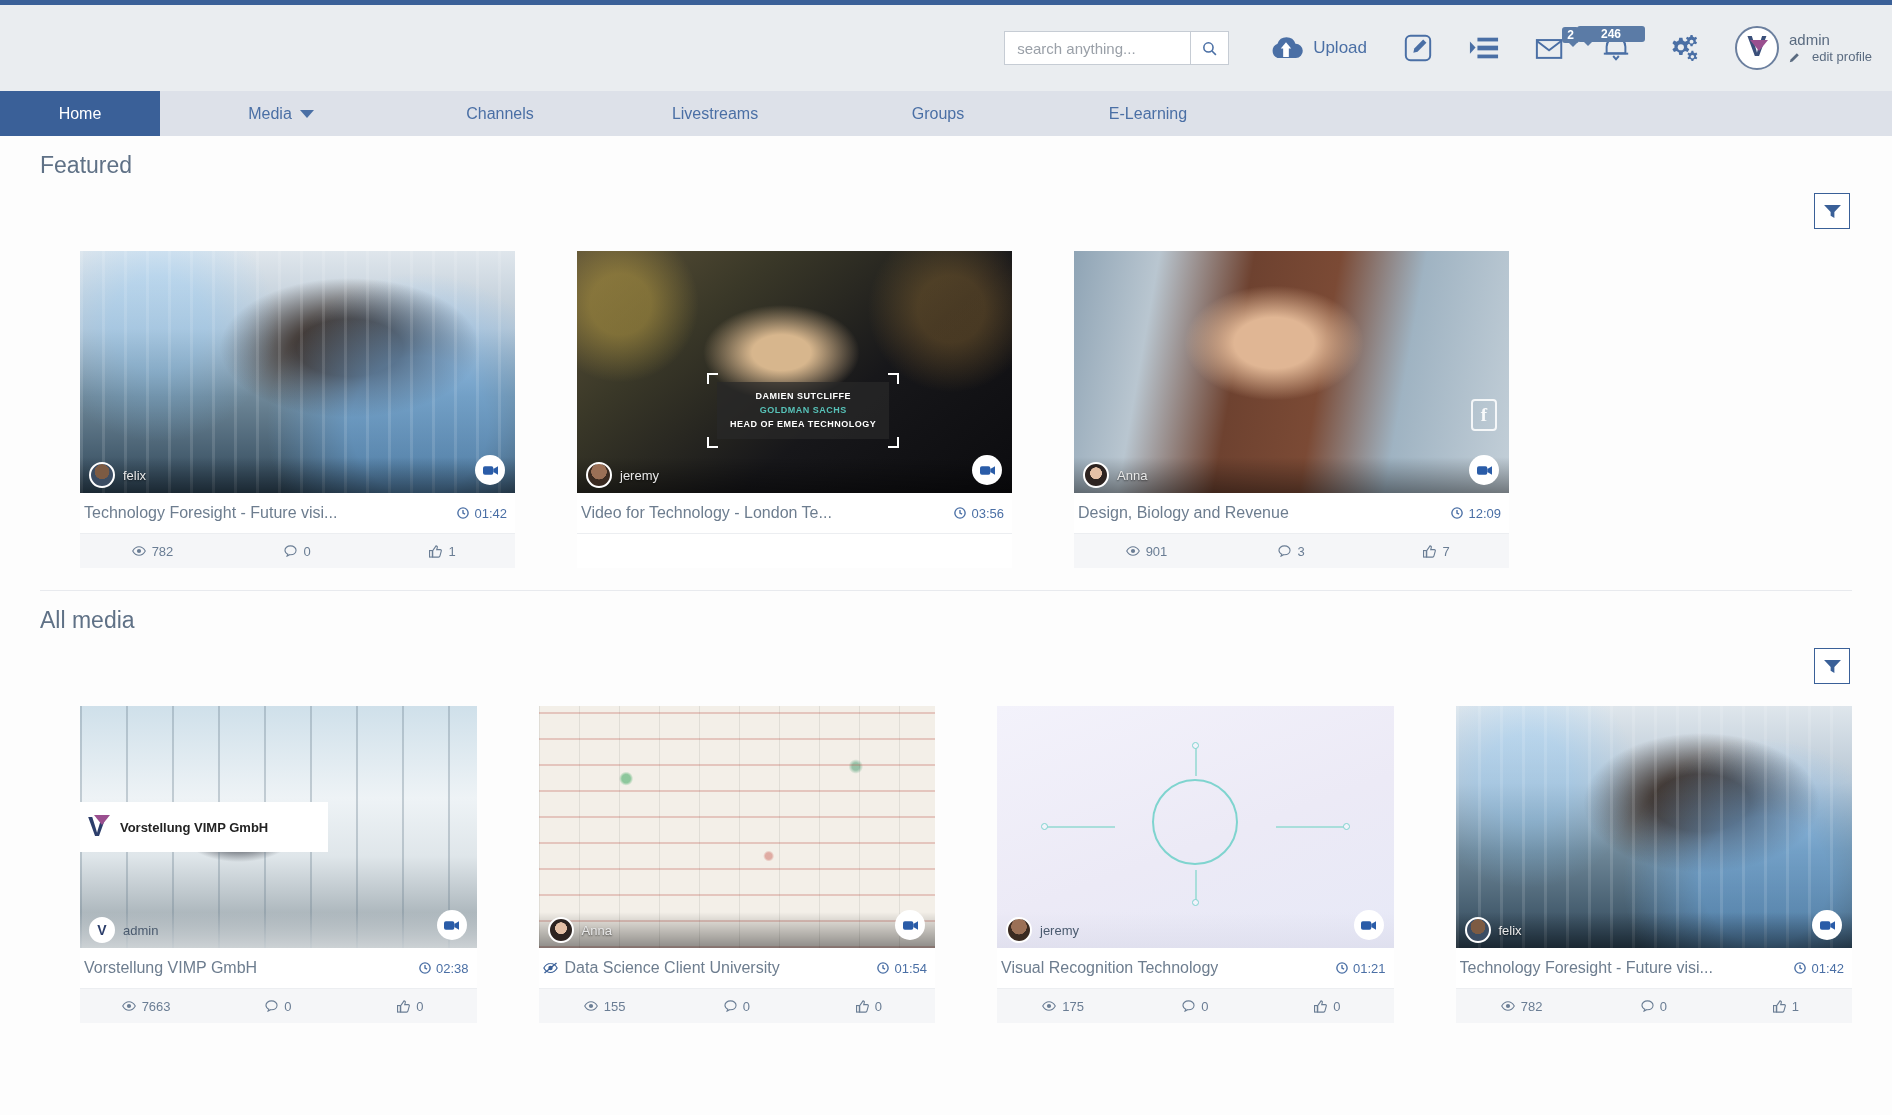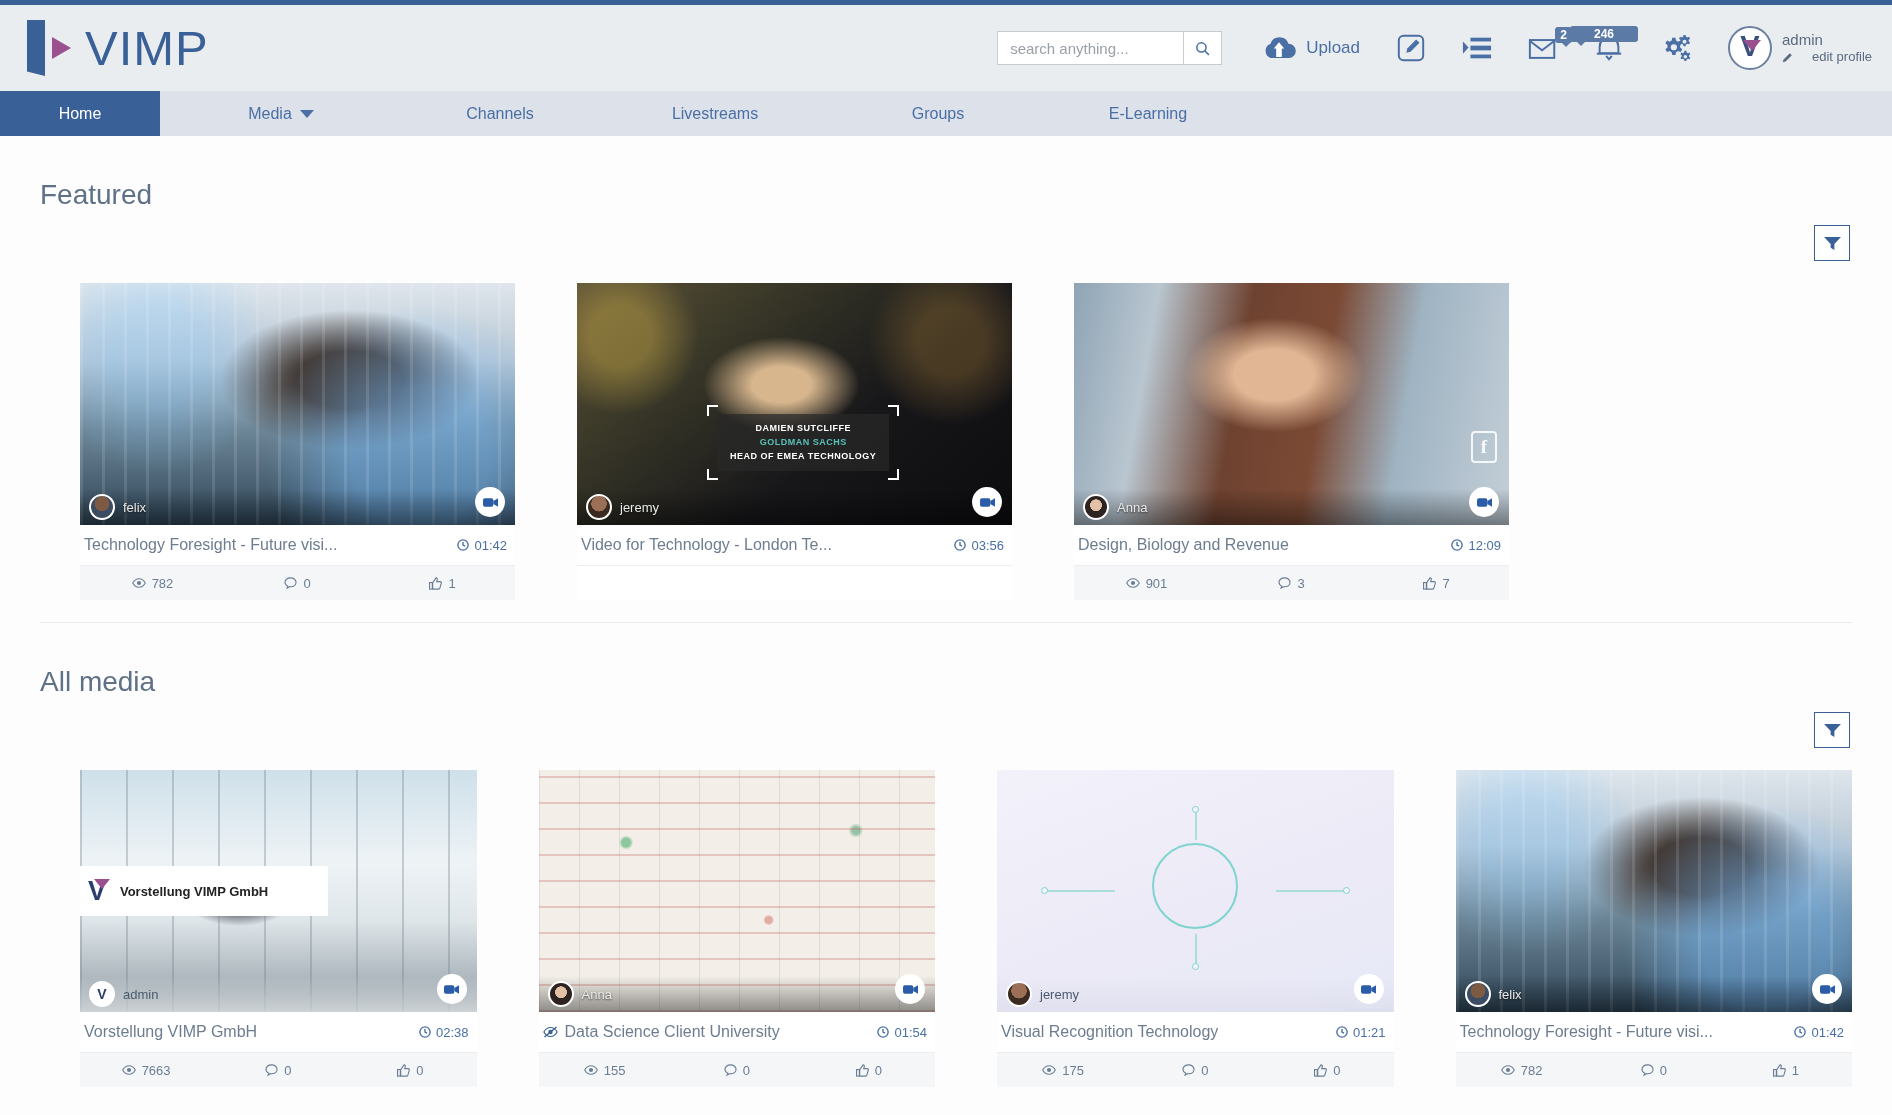--- a/index.html
+++ b/index.html
@@ -82,43 +82,43 @@
     font-size: 29px; color: #3a4f7a; font-weight: bold; line-height: 1;
     position: relative; top: -2px;
   }
   .avatar-tri {
     position: absolute; right: 9px; top: 12px;
     width: 0; height: 0; border-left: 9px solid transparent;
     border-right: 9px solid transparent; border-top: 11px solid #9a4f8f;
   }
   .user-meta { display: flex; flex-direction: column; line-height: 1.3; }
   .user-name { font-size: 15px; color: #5a6b80; }
-  .edit-profile { font-size: 13px; color: #5a6b80; display: flex; align-items: center; gap: 19px; cursor: pointer; }
+  .edit-profile { font-size: 13px; color: #5a6b80; display: flex; align-items: center; gap: 12px; cursor: pointer; }
 
   
   .nav {
     height: 45px; background: #dde1e9; display: flex; align-items: stretch;
     width: 100%;
   }
   .nav-item {
     display: flex; align-items: center; justify-content: center;
     font-size: 16px; color: #4a6fa5; cursor: pointer; position: relative;
   }
   .nav-item.active { background: #3a6098; color: #fff; }
   .nav-caret {
     width: 0; height: 0; border-left: 7px solid transparent;
     border-right: 7px solid transparent; border-top: 8px solid #4a6fa5;
     margin-left: 8px;
   }
 
   
   .content { width: 100%; background: #fdfdfd; }
   .section-title {
-    font-size: 28px; color: #5f7186; font-weight: 400;
-    padding: 43px 0 0 40px;
+    font-size: 23px; color: #5f7186; font-weight: 400;
+    padding: 16px 0 0 40px;
   }
   .filter-row { display: flex; justify-content: flex-end; padding: 14px 42px 0 0; }
   .filter-btn {
     width: 36px; height: 36px; border: 1px solid #3a6098; background: #fff;
     display: flex; align-items: center; justify-content: center; cursor: pointer;
   }
 
   .card-grid {
     display: flex; gap: 22px; padding: 22px 40px 0 40px;
   }
@@ -272,27 +272,20 @@
     border: 1.5px solid #7fd4cf; background: #f2f3fb;
   }
 </style>
 </head>
 <body>
 
 <div class="top-stripe"></div>
 
 <div class="header">
 
-  <div class="logo-wrap">
-    <div class="logo-mark">
-      <div class="logo-bar"></div>
-      <div class="logo-tri"></div>
-    </div>
-    <div class="logo-text">VIMP</div>
-  </div>
 
   <div class="header-right">
 
     <div class="search-box">
       <input type="text" placeholder="search anything..." style="">
       <button class="search-btn">
         <svg width="17" height="17" viewBox="0 0 24 24" fill="none" stroke="#4a6fa5" stroke-width="2.2">
           <circle cx="10.5" cy="10.5" r="6.5"></circle>
             <line x1="15.5" y1="15.5" x2="21" y2="21"></line>
         </svg>

